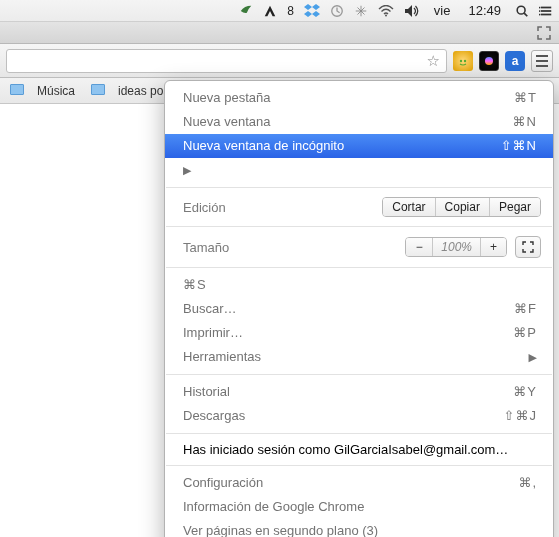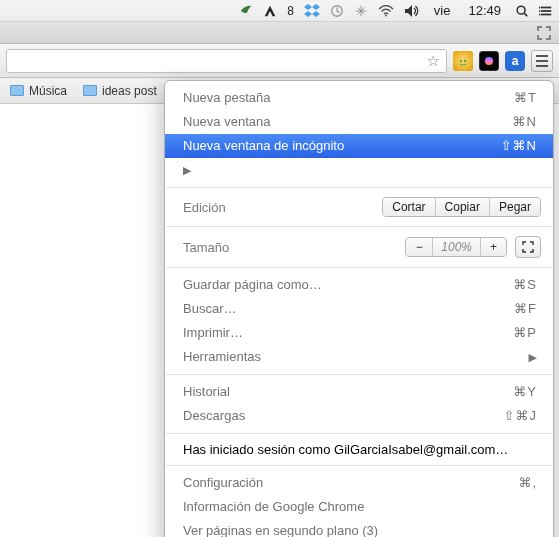--- a/index.html
+++ b/index.html
@@ -86,21 +86,21 @@
 
   .bookmarks-bar{
     background:linear-gradient(#f2f2f2,#e8e8e8);
     border-bottom:1px solid #c7c7c7;
     height:26px;
     display:flex; align-items:center; gap:16px;
     padding: 0 10px;
     font-size:12px;
     color:#333;
   }
-  .bm-item{display:flex;align-items:center;gap:5px;}
+  .bm-item{display:flex;gap:13px;}
   .folder-ico{
     width:14px;height:11px;
     background:#8fc4f0;
     border:1px solid #5a9cd6;
     border-radius:1px;
     position:relative;
   }
 
   
   .menu {
@@ -323,21 +323,20 @@
         <svg width="12" height="12" viewBox="0 0 12 12">
             <path d="M1 4 L1 1 L4 1 M8 1 L11 1 L11 4 M11 8 L11 11 L8 11 M4 11 L1 11 L1 8" stroke="#333" stroke-width="1.4" fill="none"></path>
           </svg>
       </div>
     </div>
   </div>
 
   <hr>
 
   <div class="menu-row">
-    <span>Guardar página como…</span>
     <span class="sc">⌘S</span>
   </div>
   <div class="menu-row">
     <span>Buscar…</span>
     <span class="sc">⌘F</span>
   </div>
   <div class="menu-row">
     <span>Imprimir…</span>
     <span class="sc">⌘P</span>
   </div>

